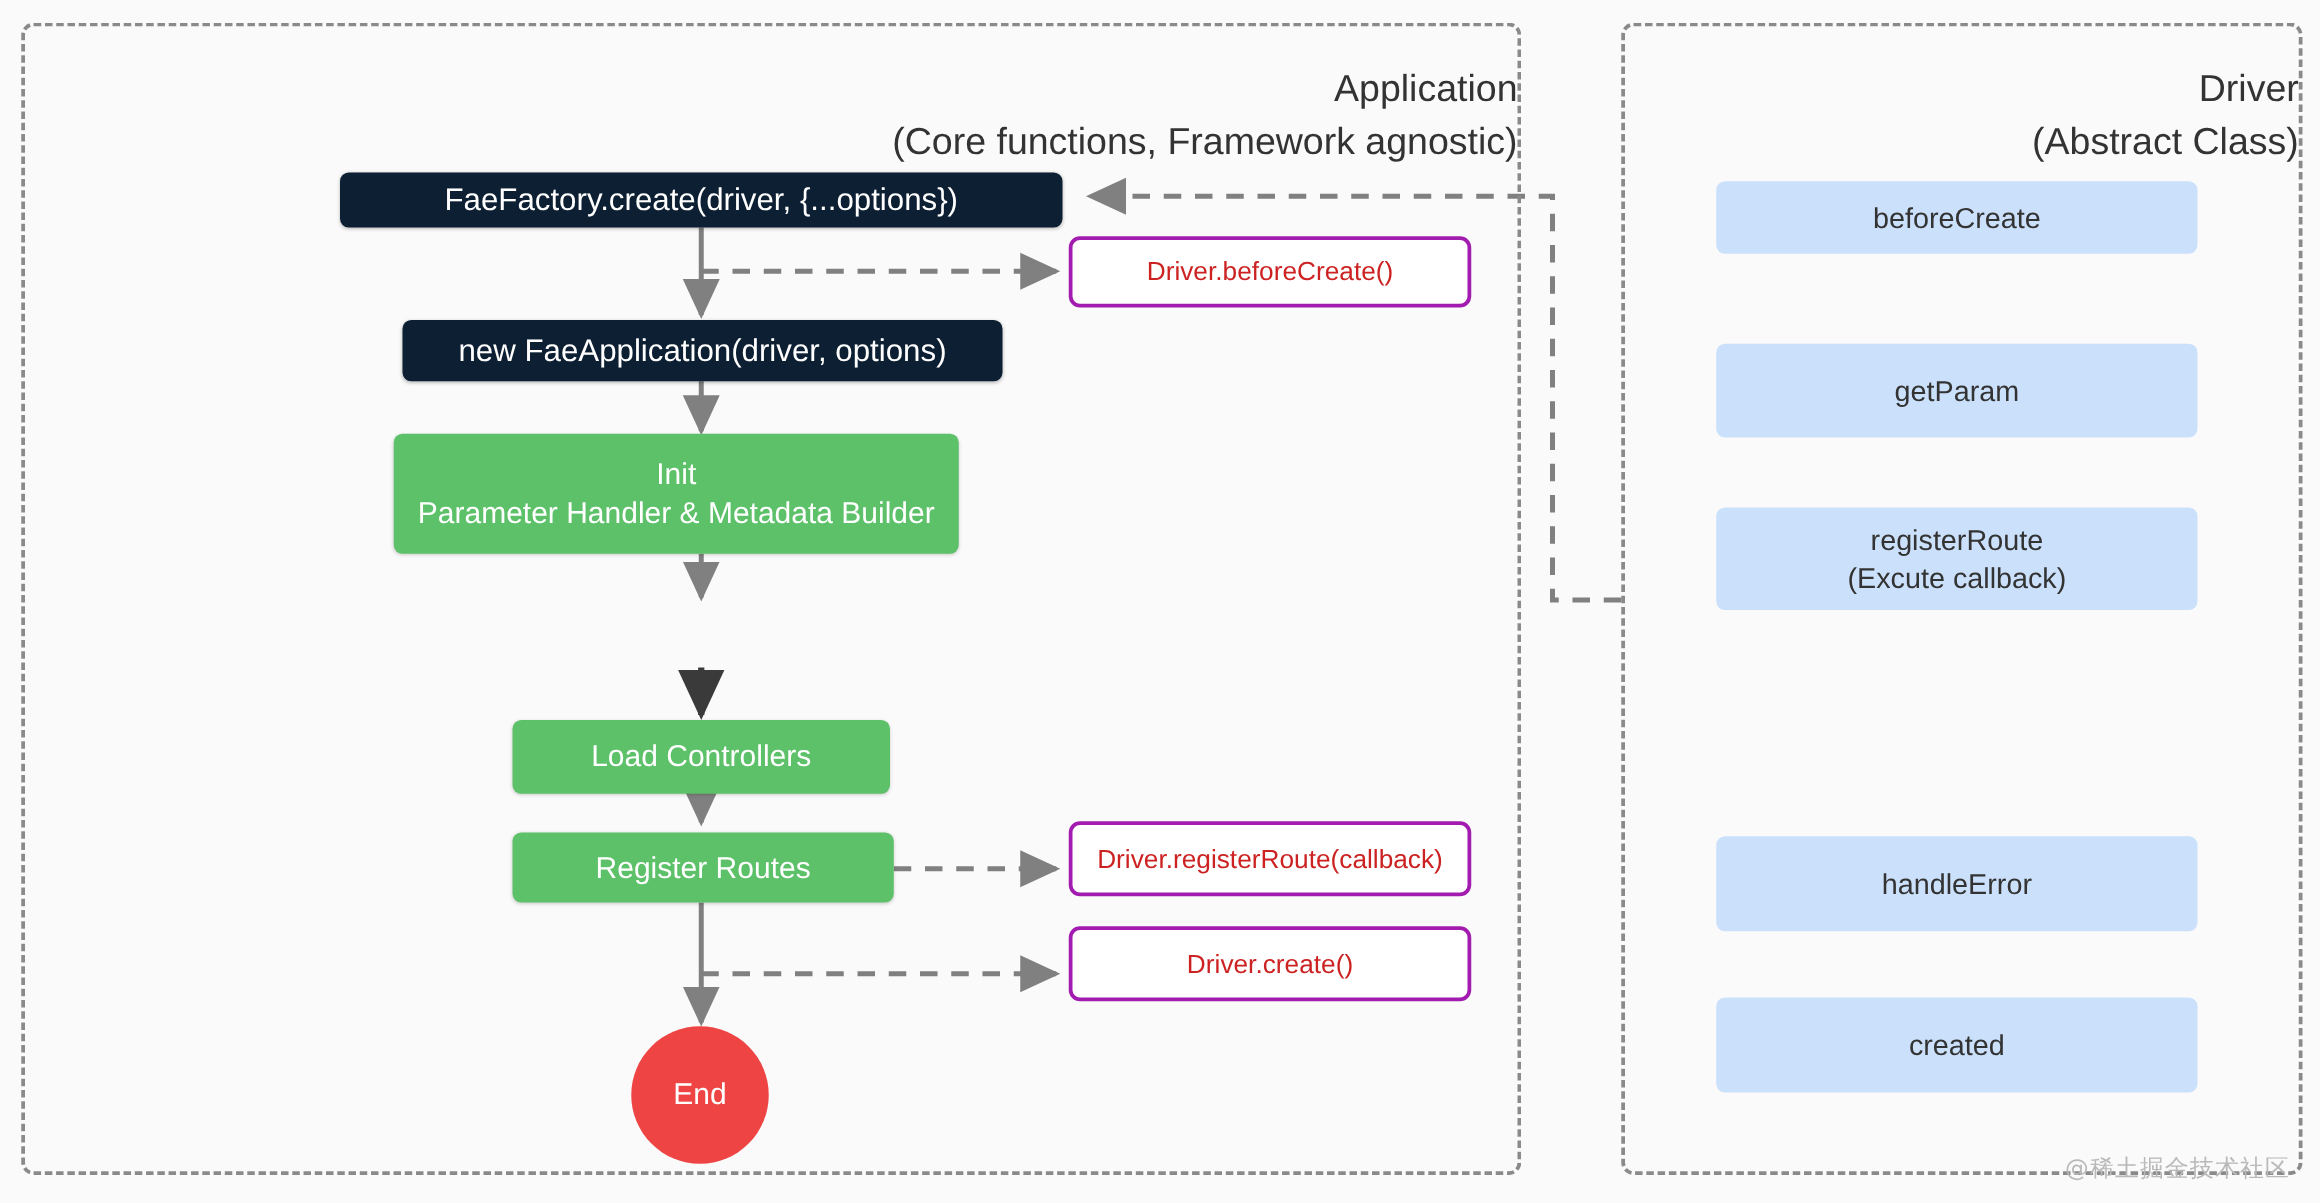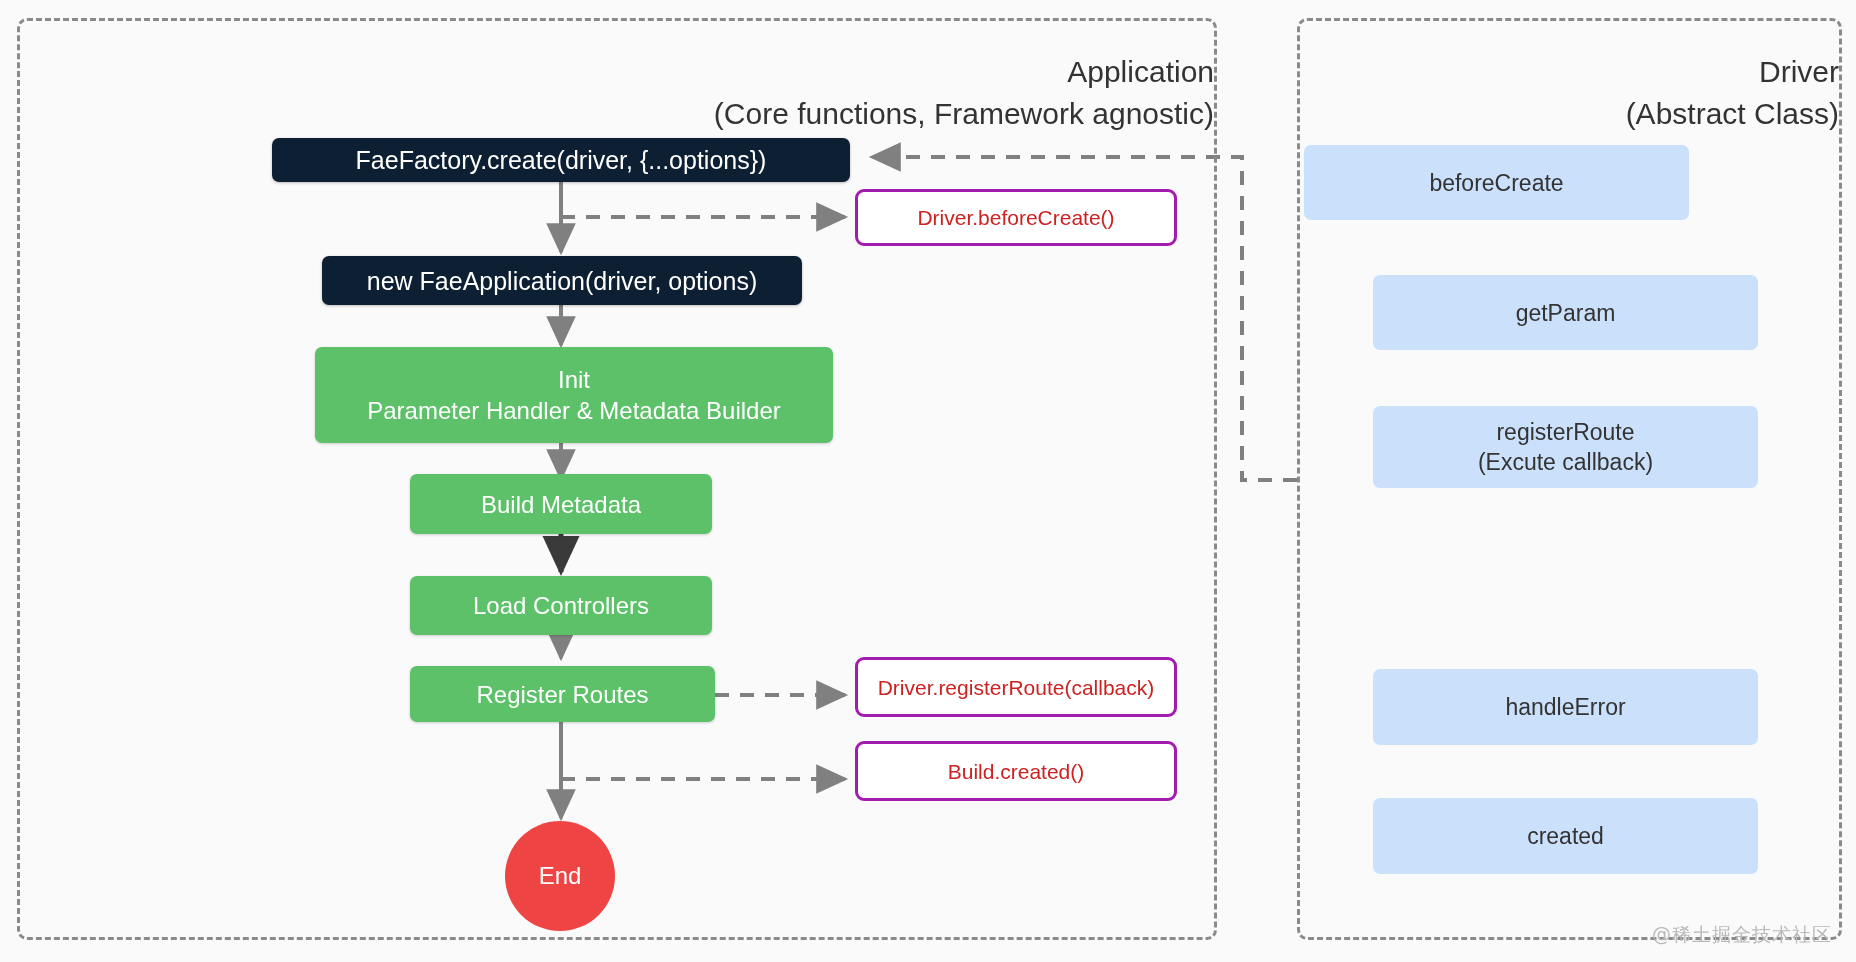--- a/index.html
+++ b/index.html
@@ -168,43 +168,42 @@
 
   <div class="panel" id="panel-application">
     <div class="panel-title">Application
 (Core functions, Framework agnostic)</div>
   </div>
 
   <div class="node node-dark" style="left:272px; top:138px; width:578px; height:44px;">FaeFactory.create(driver, {...options})</div>
 
   <div class="node node-dark" style="left:322px; top:256px; width:480px; height:49px;">new FaeApplication(driver, options)</div>
 
-  <div class="node node-green" style="left:315px; top:347px; width:518px; height:96px;">Init
+  <div class="node node-green" style="left:315px; top:347px; width:452px; height:96px;">Init
 Parameter Handler &amp; Metadata Builder</div>
 
-  <div class="node node-green" style="left:410px; top:474px; width:302px; height:60px;">Build Metadata</div>
 
   <div class="node node-green" style="left:410px; top:576px; width:302px; height:59px;">Load Controllers</div>
 
   <div class="node node-green" style="left:410px; top:666px; width:305px; height:56px;">Register Routes</div>
 
   <div class="node node-end" style="left:505px; top:821px; width:110px; height:110px;">End</div>
 
   <div class="node node-red" style="left:855px; top:189px; width:322px; height:57px;">Driver.beforeCreate()</div>
 
   <div class="node node-red" style="left:855px; top:657px; width:322px; height:60px;">Driver.registerRoute(callback)</div>
 
-  <div class="node node-red" style="left:855px; top:741px; width:322px; height:60px;">Build.created()</div>
+  <div class="node node-red" style="left:855px; top:741px; width:322px; height:60px;">Driver.create()</div>
 
   <div class="panel" id="panel-driver">
     <div class="panel-title">Driver
 (Abstract Class)</div>
   </div>
 
-  <div class="node node-blue" style="left:1304px; top:145px; width:385px; height:75px;">beforeCreate</div>
+  <div class="node node-blue" style="left:1373px; top:145px; width:385px; height:58px;">beforeCreate</div>
 
   <div class="node node-blue" style="left:1373px; top:275px; width:385px; height:75px;">getParam</div>
 
   <div class="node node-blue" style="left:1373px; top:406px; width:385px; height:82px;">registerRoute
 (Excute callback)</div>
 
 
   <div class="node node-blue" style="left:1373px; top:669px; width:385px; height:76px;">handleError</div>
 
   <div class="node node-blue" style="left:1373px; top:798px; width:385px; height:76px;">created</div>

